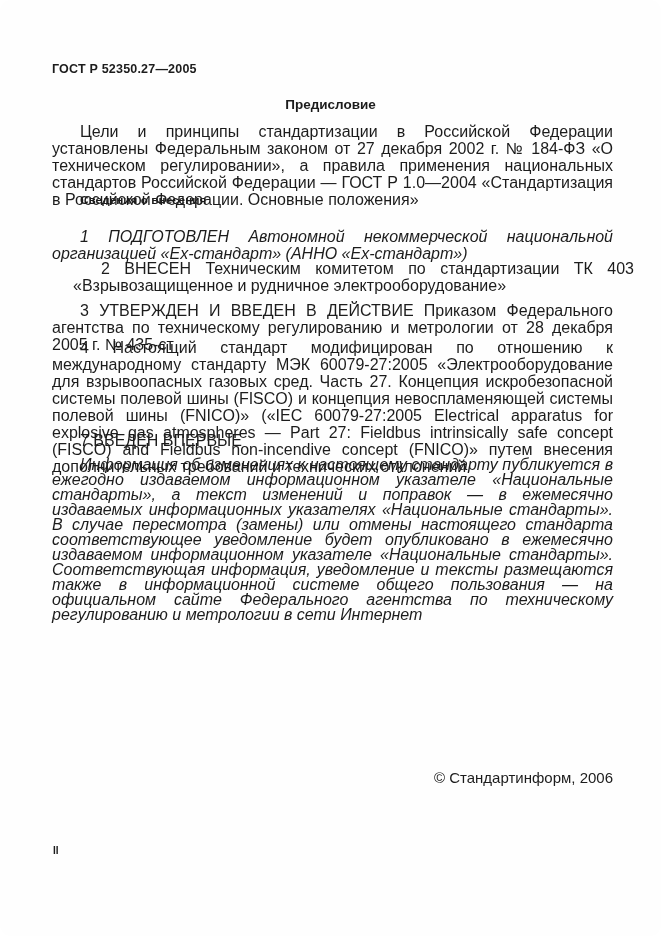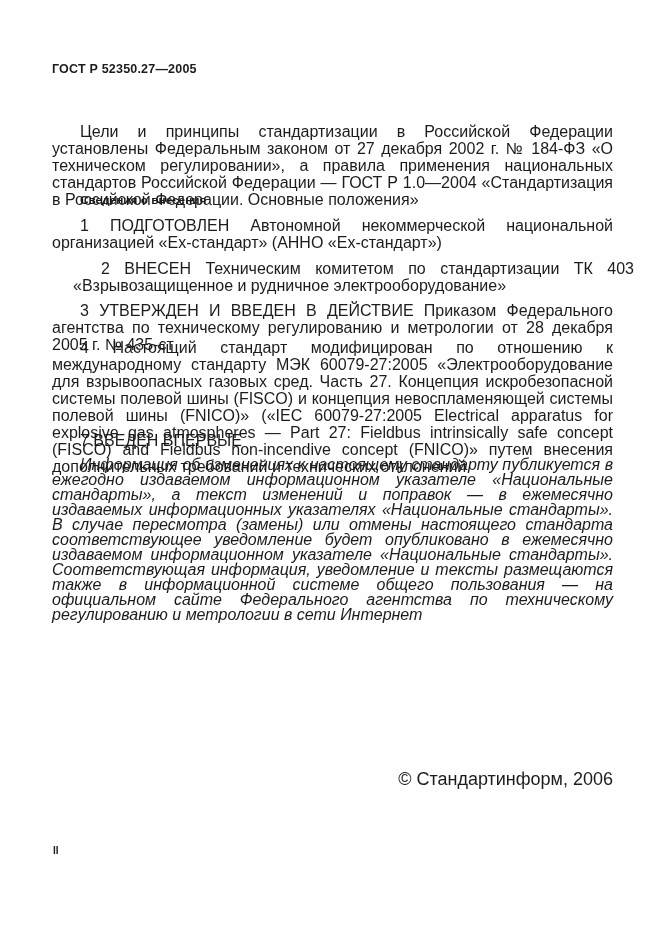--- a/index.html
+++ b/index.html
@@ -44,52 +44,53 @@
   }
   .indent { text-indent: 28px; }
 
   .intro { top: 123px; }
   .info-heading {
     top: 193px;
     left: 80px;
     font-size: 11.8px;
     font-weight: bold;
   }
-  .item-1 { top: 217px; }
+  .item-1 { top: 228px; font-style: italic; }
   .item-2 { top: 260px; margin-left: 21px; }
   .item-3 { top: 302px; }
   .item-4 { top: 339px; }
   .item-5 { top: 432px; }
   .note {
     top: 457px;
     font-style: italic;
     line-height: 15px;
   }
   .copyright {
     top: 769px;
     left: 52px;
     width: 561px;
     text-align: right;
-    font-size: 18px;
+    font-size: 15px;
   }
   .reproduction { top: 794px; }
   .page-number {
     top: 845px;
     left: 53px;
     font-size: 10px;
     font-weight: bold;
   }
 </style>
 </head>
 <body>
 
 <div class="page">
 
   <div class="abs doc-header">ГОСТ Р 52350.27—2005</div>
 
+  <div class="abs page-title">Предисловие</div>
 
   <p class="abs body-text indent intro">Цели и принципы стандартизации в Российской Федерации установлены Федеральным законом от 27 декабря 2002 г. № 184-ФЗ «О техническом регулировании», а правила применения национальных стандартов Российской Федерации — ГОСТ Р 1.0—2004 «Стандартизация в Российской Федерации. Основные положения»</p>
 
   <div class="abs info-heading">Сведения о внесения</div>
 
   <p class="abs body-text indent item-1">1 ПОДГОТОВЛЕН Автономной некоммерческой национальной организацией «Ех-стандарт» (АННО «Ех-стандарт»)</p>
 
   <p class="abs body-text indent item-2">2 ВНЕСЕН Техническим комитетом по стандартизации ТК 403 «Взрывозащищенное и рудничное электрооборудование»</p>
 
   <p class="abs body-text indent item-3">3 УТВЕРЖДЕН И ВВЕДЕН В ДЕЙСТВИЕ Приказом Федерального агентства по техническому регулированию и метрологии от 28 декабря 2005 г. № 435-ст</p>

